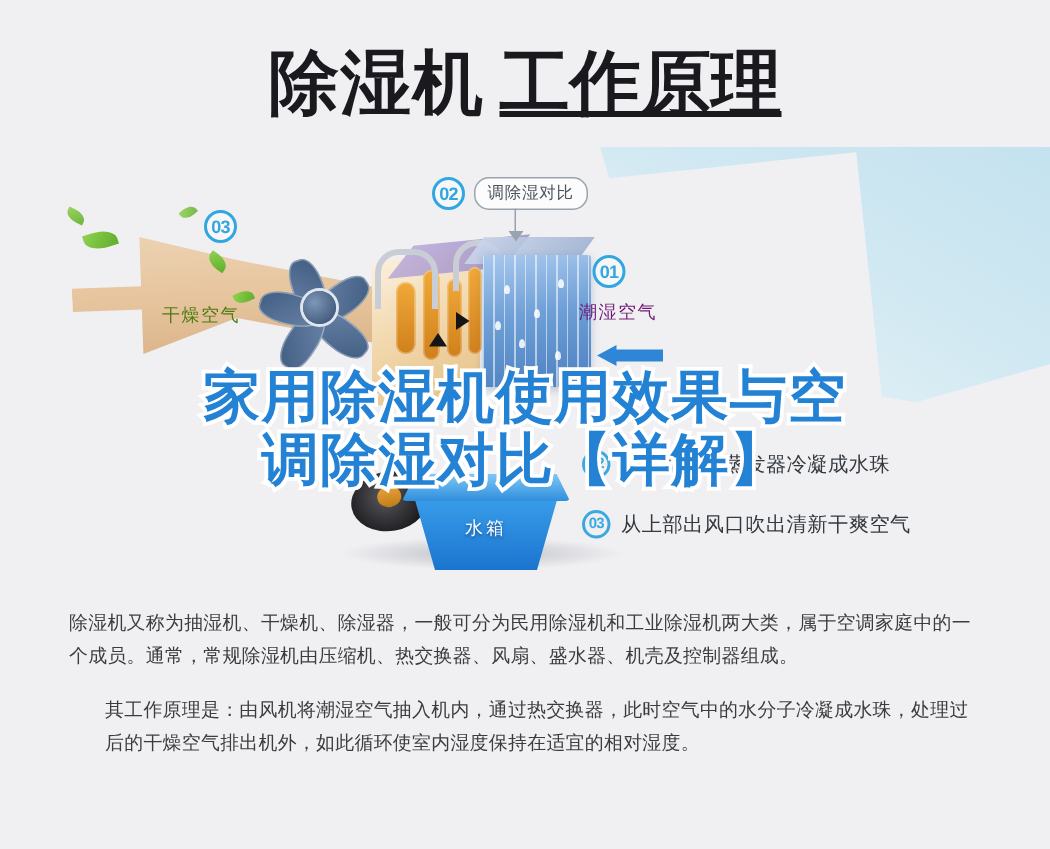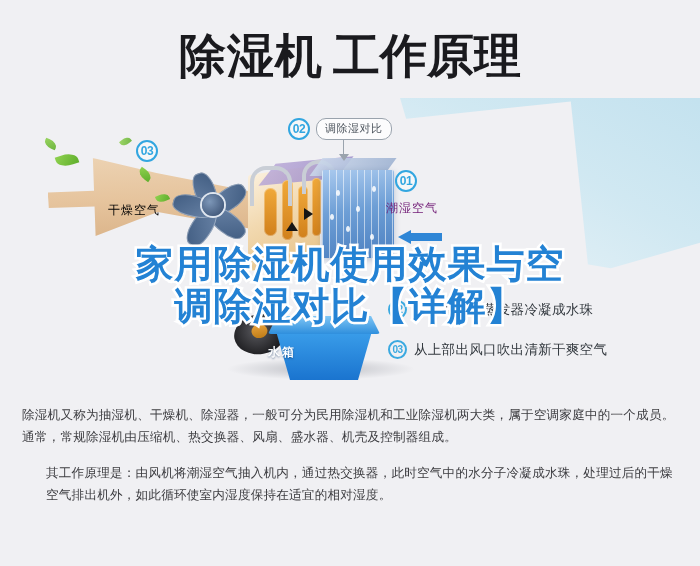--- a/index.html
+++ b/index.html
@@ -36,21 +36,21 @@
   }
   .title-text {
     font-size: 47px;
     font-weight: 700;
     color: #1a1a1e;
     letter-spacing: 1px;
     line-height: 1;
     white-space: nowrap;
     font-family: "DejaVu Sans", "Liberation Sans", sans-serif;
   }
-  .title-text .t-b { letter-spacing: 0px; }
+  .title-text .t-b { letter-spacing: 0px; text-decoration: underline; }
   .title-text .t-sp { display:inline-block; width: 10px; }
 
   
   .stage {
     position: absolute;
     left: 0; top: 108px;
     width: 700px; height: 292px;
   }
 
   
@@ -78,21 +78,21 @@
     left: 48px; top: 48px;
     width: 210px; height: 78px;
     background: linear-gradient(180deg, #ecd2b2 0%, #e6c49d 55%, #dcb68c 100%);
     clip-path: polygon(0 42%, 22% 42%, 22% 0, 52% 22%, 100% 52%, 100% 100%, 52% 72%, 22% 100%, 22% 62%, 0 62%);
     transform: rotate(-2deg);
   }
   .dry-arrow-label {
     position: absolute;
     left: 108px; top: 94px;
     font-size: 12px;
-    color: #000000;
+    color: #4d7c0f;
     letter-spacing: 1px;
     white-space: nowrap;
   }
 
   
   .leaf {
     position: absolute;
     background: linear-gradient(135deg, #8fd14f 0%, #5fae2c 100%);
     border-radius: 0 70% 0 70%;
   }
@@ -240,24 +240,24 @@
     left: 0; top: 0;
     width: 112px; height: 18px;
     background: linear-gradient(180deg, #7fc6f5, #2f8fdd);
     clip-path: polygon(8% 0, 92% 0, 100% 100%, 0 100%);
     border-radius: 3px;
   }
   .tank-label {
     position: absolute;
     left: 0; top: 28px;
     width: 112px;
-    text-align: left;
+    text-align: center;
     color: #ffffff;
     font-size: 12px;
-    font-weight: 700;
+    font-weight: 400;
     letter-spacing: 2px;
     text-shadow: 0 1px 2px rgba(0,40,90,.5);
   }
   .wheel {
     position: absolute;
     left: 234px; top: 206px;
     width: 52px; height: 40px;
     background: radial-gradient(circle at 45% 40%, #5a5a5f 0%, #1d1d20 70%);
     border-radius: 50%;
     transform: rotate(-10deg);
@@ -386,21 +386,21 @@
       0 0 0 #fff,
       2px 2px 0 rgba(255,255,255,.9);
     white-space: nowrap;
   }
 
   
   .body-copy {
     position: absolute;
     left: 0; top: 404px;
     width: 700px;
-    padding: 0 22px;
+    padding: 0 46px;
   }
   .para {
     font-size: 12.6px;
     line-height: 22px;
     color: #3c3c40;
     letter-spacing: .2px;
     margin-bottom: 14px;
     text-align: left;
   }
   .para:last-child { margin-bottom: 0; margin-left: 24px; }

